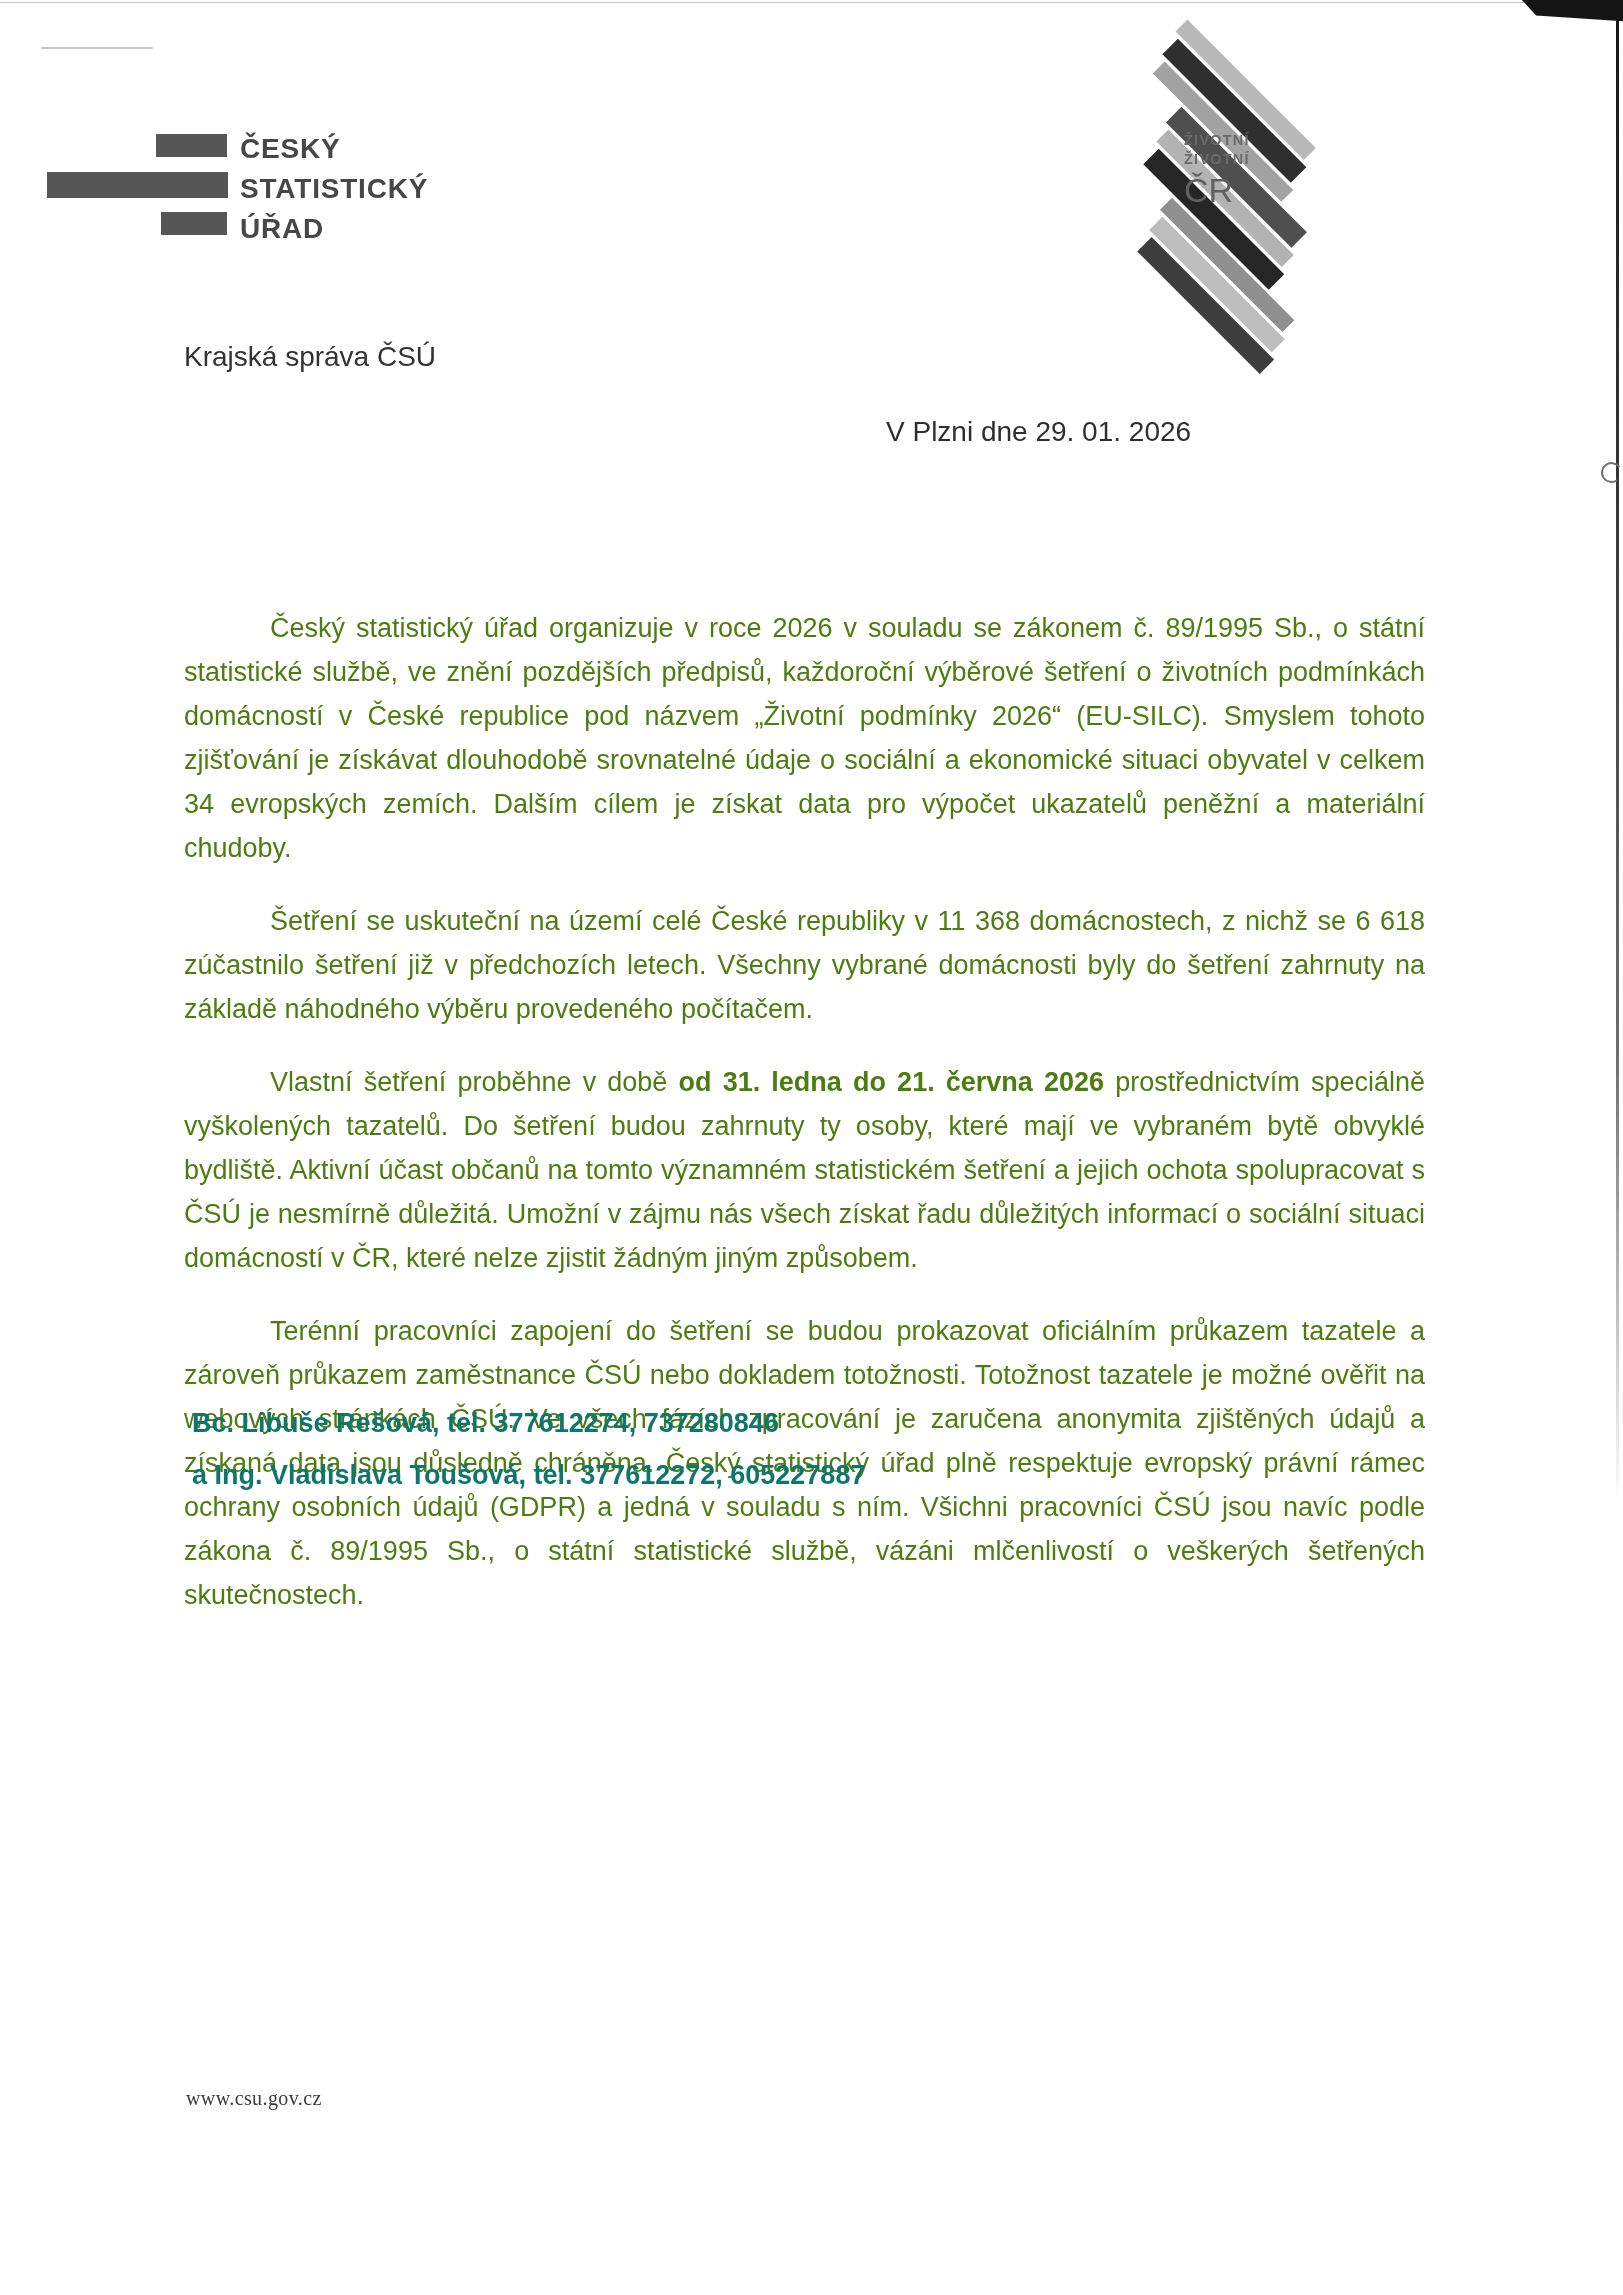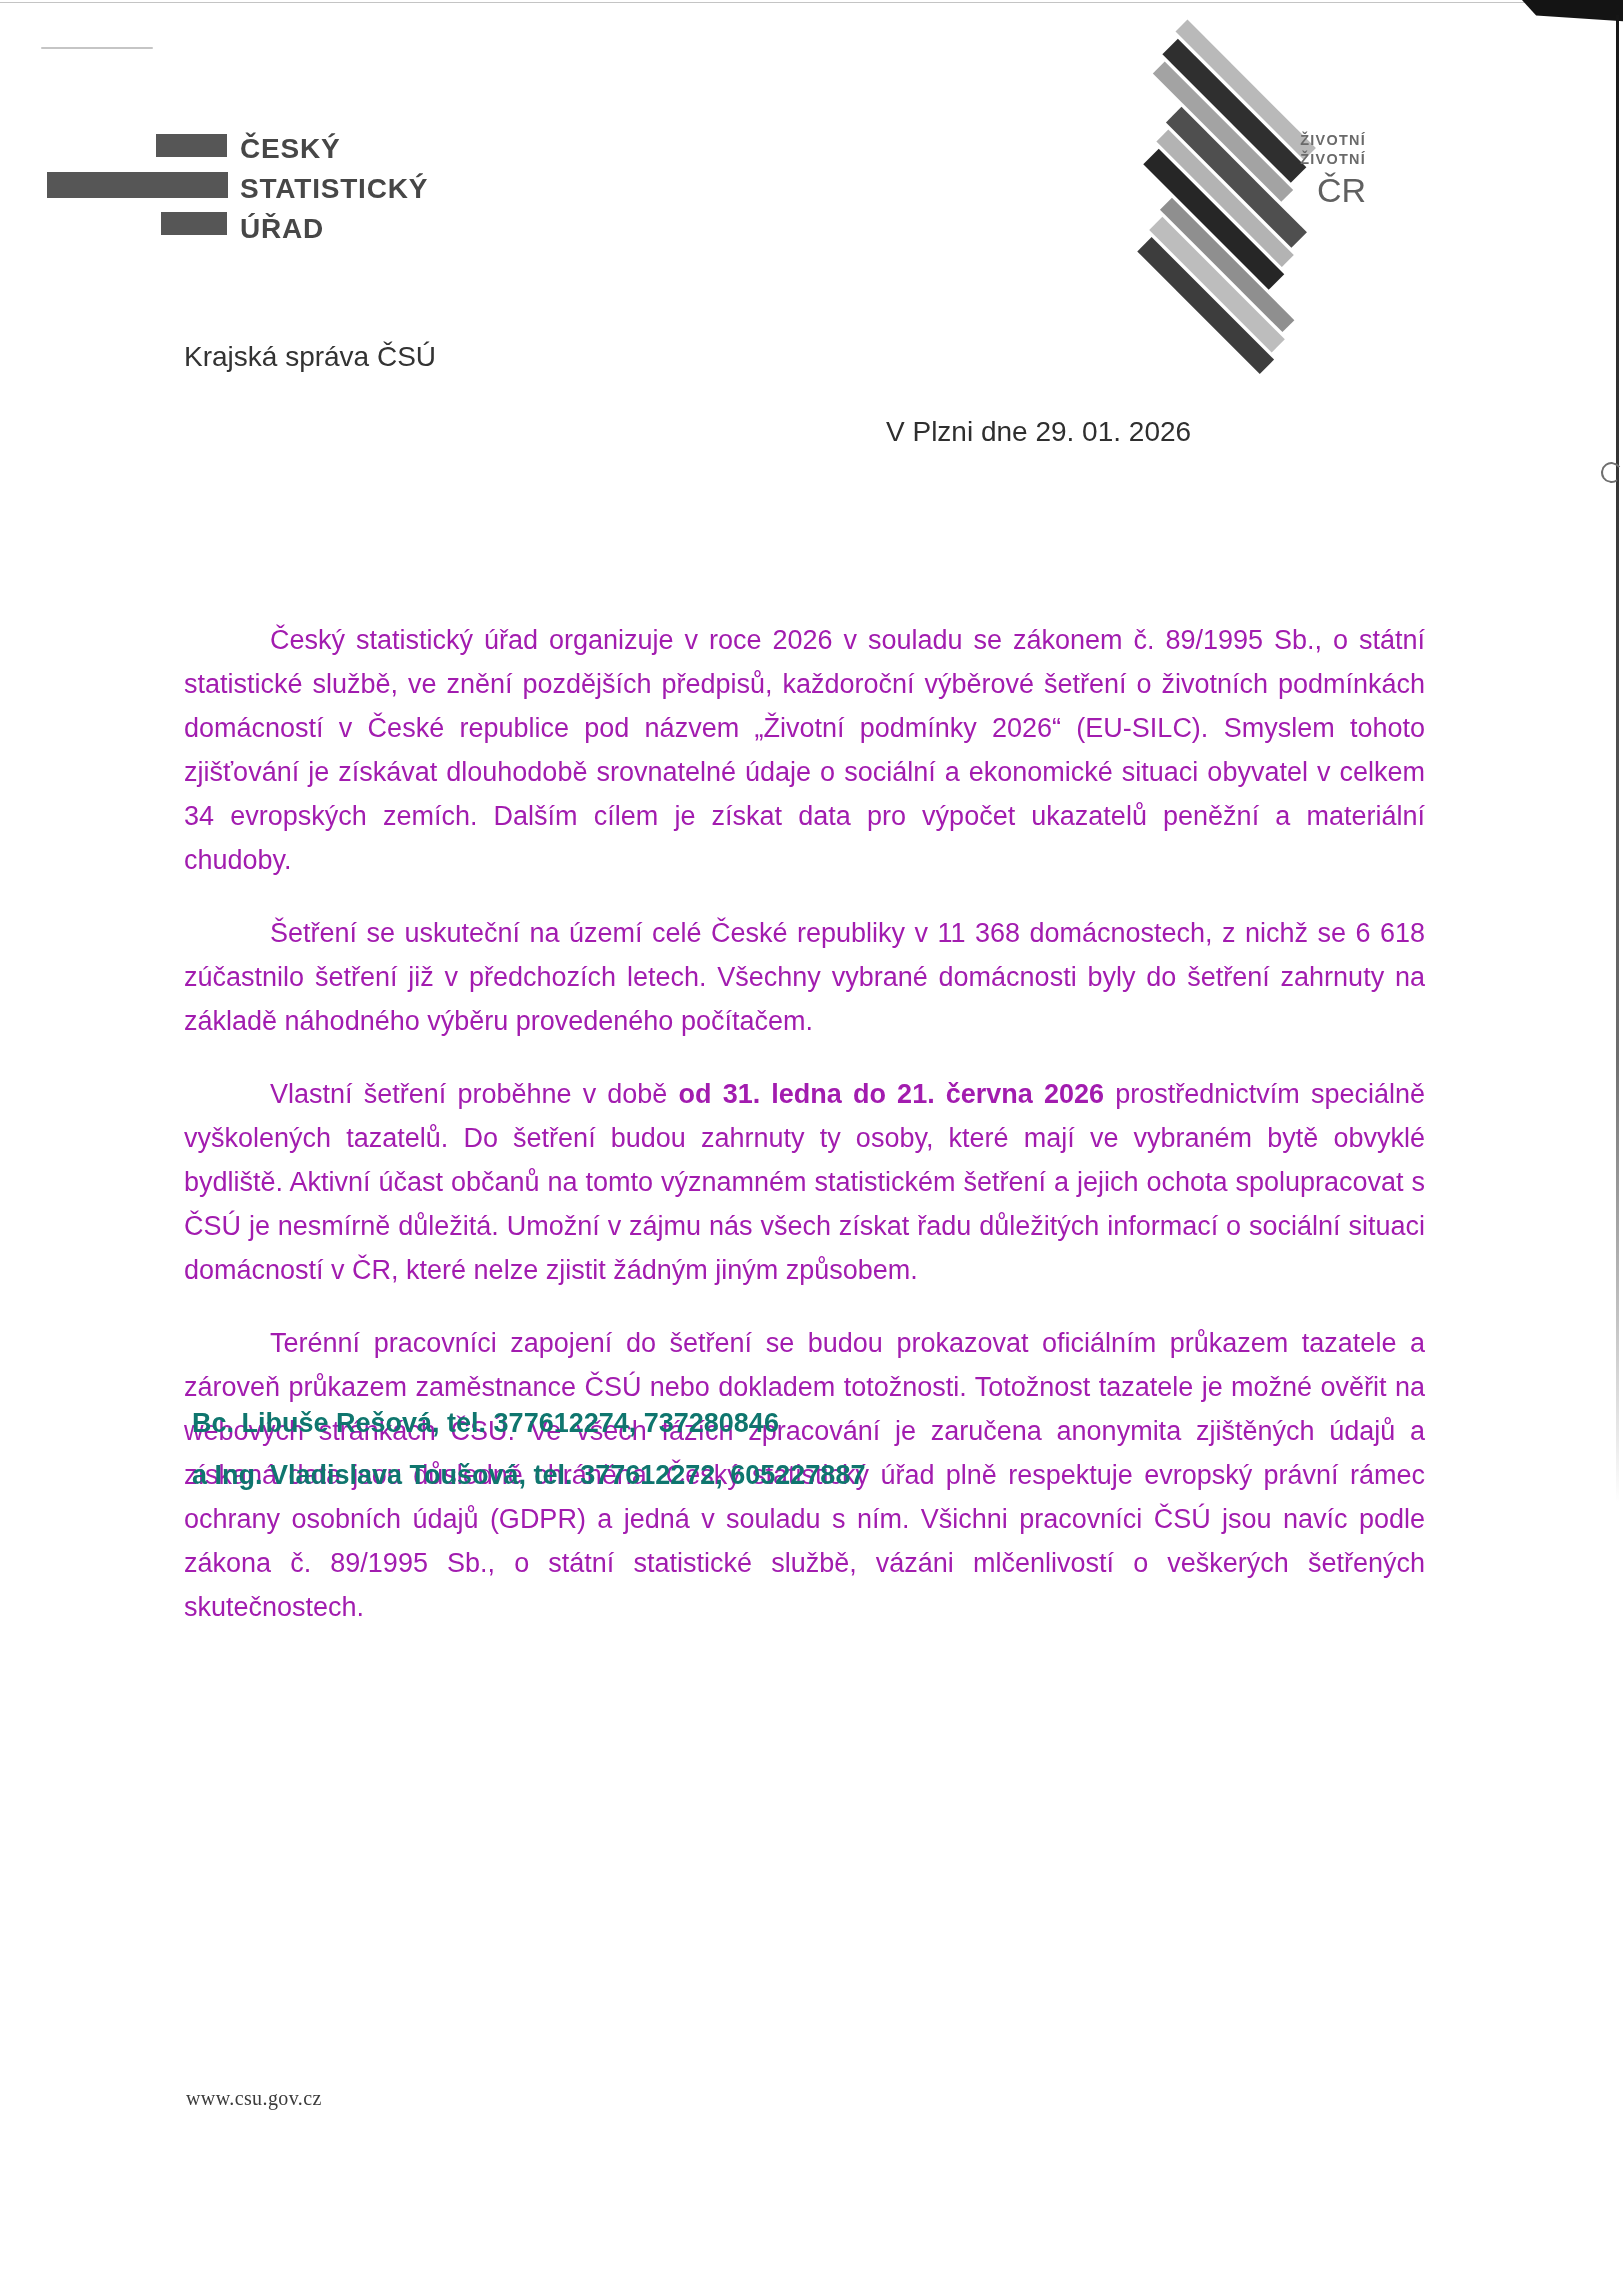--- a/index.html
+++ b/index.html
@@ -40,40 +40,40 @@
     position:absolute;left:240px;top:1.7px;
     font-weight:bold;font-size:28px;line-height:40px;
     color:#474747;letter-spacing:0.8px;
   }
 
   
   .program-logo{position:absolute;left:1061px;top:93px;width:406px;height:254px;}
   .program-logo svg{overflow:visible;}
   .program-text{
     position:absolute;left:1184px;top:131px;width:182px;
-    text-align:right;color:#6a6a6a;
+    text-align:left;color:#6a6a6a;
   }
   .program-text .small{font-size:14.4px;line-height:19.4px;letter-spacing:1.3px;font-weight:bold;}
   .program-text .big{font-size:34px;line-height:37px;font-weight:normal;margin-top:1.7px;color:#606060;}
 
   
   .office-line{position:absolute;left:184px;top:341px;font-size:28px;color:#333;}
   .dateline{position:absolute;left:854px;top:416px;font-size:28px;color:#2f2f2f;margin-left:32px;}
   .page-title{
     position:absolute;left:184px;top:512px;
     font-size:32px;font-weight:bold;color:#2b2b2b;letter-spacing:0.2px;
   }
   .body-text{
     position:absolute;left:184px;top:602px;width:1241px;
   }
   .body-text p{
-    margin:16px 0 29px 0;
+    margin:4px 0 29px 0;
     font-size:27px;line-height:44px;
     text-align:justify;text-indent:86px;
-    color:#a21caf;
+    color:#4d7c0f;
   }
   .body-text p b{font-weight:bold;}
 
   .contacts{position:absolute;left:184px;top:1393px;}
   .contacts-heading{font-size:30px;color:#1f1f1f;margin:0 0 18.6px 0;font-weight:normal;}
   .contact-line{font-size:27px;line-height:44px;font-weight:bold;color:#0f766e;margin:8px;}
 
   .footer-website{
     position:absolute;left:186px;top:2087px;
     font-family:"Liberation Serif", serif;

